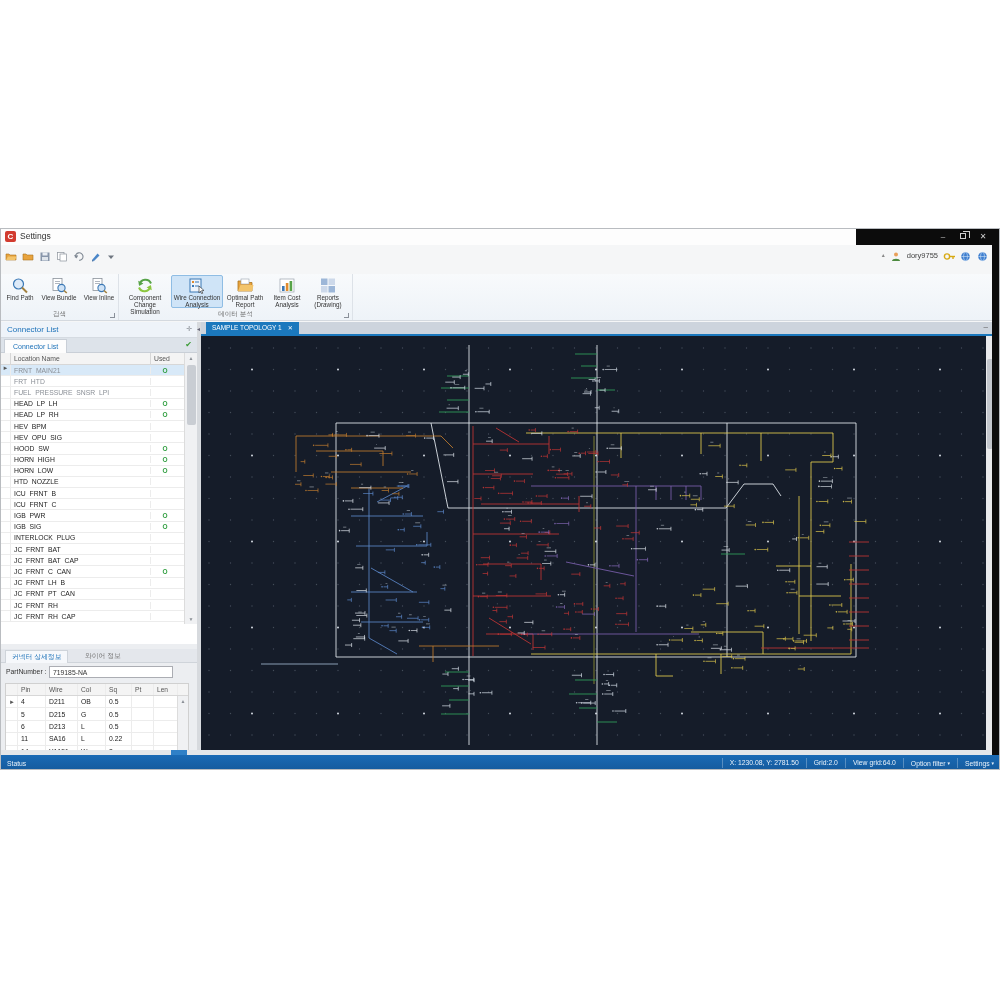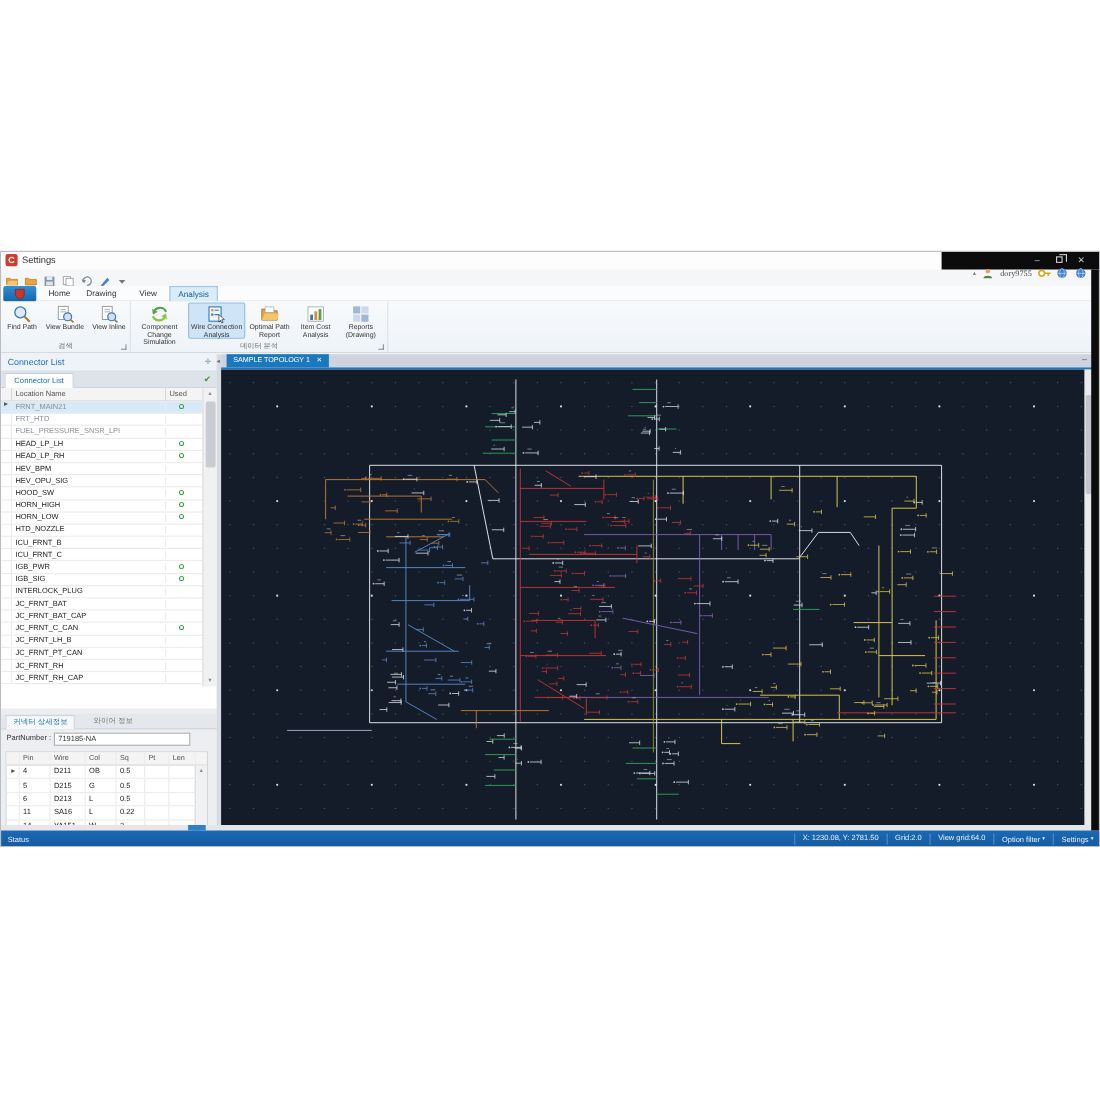--- a/index.html
+++ b/index.html
@@ -9,21 +9,21 @@
   #titlebar{position:absolute;left:0;top:0;width:1000px;height:16px;background:#fdfdfd;}
   #title-black{position:absolute;right:0;top:0;width:145px;height:16px;background:#0c0c0c;display:flex;align-items:center;justify-content:flex-end;gap:4px;padding-right:10px;}
   .winbtn{width:16px;height:12px;color:#cfcfcf;font-size:8px;text-align:center;line-height:12px;cursor:default;}
   #restore-box{display:inline-block;width:6px;height:6px;border:1px solid #cfcfcf;position:relative;}
   #restore-box:before{content:"";position:absolute;left:2px;top:-3px;width:6px;height:6px;border:1px solid #cfcfcf;border-bottom:none;border-left:none;}
   #appicon{position:absolute;left:4px;top:2px;width:11px;height:11px;background:#d23b2f;border-radius:2px;color:#fff;font-size:8px;font-weight:bold;text-align:center;line-height:11px;}
   #apptitle{position:absolute;left:19px;top:2px;font-size:8.5px;color:#333;}
   
   #qat{position:absolute;left:2px;top:17px;height:14px;display:flex;align-items:center;gap:5px;padding-left:2px;}
   .qicon{width:12px;height:11px;display:inline-block;}
-  #user-area{position:absolute;right:10px;top:12px;height:14px;display:flex;align-items:center;gap:5px;font-size:7.5px;color:#444;font-family:Liberation Serif, serif;}
+  #user-area{position:absolute;right:10px;top:22px;height:14px;display:flex;align-items:flex-start;gap:5px;font-size:7.5px;color:#444;}
   
   #tabrow{position:absolute;left:0;top:31px;width:1000px;height:14px;background:#fbfcfd;border-bottom:1px solid #e3e7ec;}
   #appbtn{position:absolute;left:2px;top:0;width:30px;height:14px;background:linear-gradient(#2f8fd6,#1565ad);border-radius:2px;display:flex;align-items:center;justify-content:center;}
   .rtab{position:absolute;top:0;height:14px;font-size:7.5px;color:#333;line-height:14px;padding:0 7px;cursor:default;}
   .rtab.active{background:#d9ecfb;border:1px solid #9cc6e8;border-bottom:none;color:#1a6096;}
   
   #ribbon{position:absolute;left:0;top:45px;width:1000px;height:47px;background:linear-gradient(#f8fafc,#eef3f8);border-bottom:1px solid #d4d9df;}
   .rgroup{position:absolute;top:0;height:46px;border-right:1px solid #dde2e8;}
   .rbtns{position:absolute;left:0;top:1px;height:33px;display:flex;}
   .rbtn{height:33px;display:flex;flex-direction:column;align-items:center;justify-content:flex-start;font-size:6.3px;color:#333;text-align:center;line-height:1.15;white-space:pre-line;padding-top:1px;cursor:default;border:1px solid transparent;}
@@ -148,32 +148,20 @@
           <ellipse cx="5.5" cy="5.5" rx="2" ry="4.3" fill="none" stroke="#cfe2f7" stroke-width="0.6"></ellipse>
           <line x1="1.2" y1="5.5" x2="9.8" y2="5.5" stroke="#cfe2f7" stroke-width="0.6"></line>
         </svg></span>
     <span class="qicon" id="globe-ic2"><svg width="11" height="11" viewBox="0 0 11 11">
           <circle cx="5.5" cy="5.5" r="4.3" fill="#3f7fd0"></circle>
           <ellipse cx="5.5" cy="5.5" rx="2" ry="4.3" fill="none" stroke="#cfe2f7" stroke-width="0.6"></ellipse>
           <line x1="1.2" y1="5.5" x2="9.8" y2="5.5" stroke="#cfe2f7" stroke-width="0.6"></line>
         </svg></span>
   </div>
 
-  <div id="tabrow">
-    <div id="appbtn">
-      <svg width="12" height="11" viewBox="0 0 12 11">
-          <path d="M2,1 L10,1 L10,6 C10,8.5 6,10 6,10 C6,10 2,8.5 2,6 Z" fill="#c8362b" stroke="#8e1f17" stroke-width="0.7"></path>
-        </svg>
-    </div>
-    <div id="ribbon-tabs"></div>
-  <div class="rtab" style="left: 36px;">Home</div>
-      <div class="rtab" style="left: 70.4px;">Drawing</div>
-      <div class="rtab" style="left: 118.6px;">View</div>
-      <div class="rtab active" style="left: 153px;">Analysis</div>
-    </div>
 
   <div id="ribbon">
       <div id="ribbon-groups">
         <div class="rgroup" style="left: 0px; width: 118px;">
           <div class="rbtns">
             <div class="rbtn" style="width: 38px;"><svg width="18" height="17" viewBox="0 0 18 17">
                 <circle cx="7.5" cy="7" r="5" fill="#ddeaf8" stroke="#3a78b5" stroke-width="1.2"></circle>
                 <line x1="11" y1="10.5" x2="16" y2="15.5" stroke="#a2803e" stroke-width="2"></line>
               </svg><div>Find Path</div></div>
             <div class="rbtn" style="width: 40px;"><svg width="18" height="17" viewBox="0 0 18 17">

